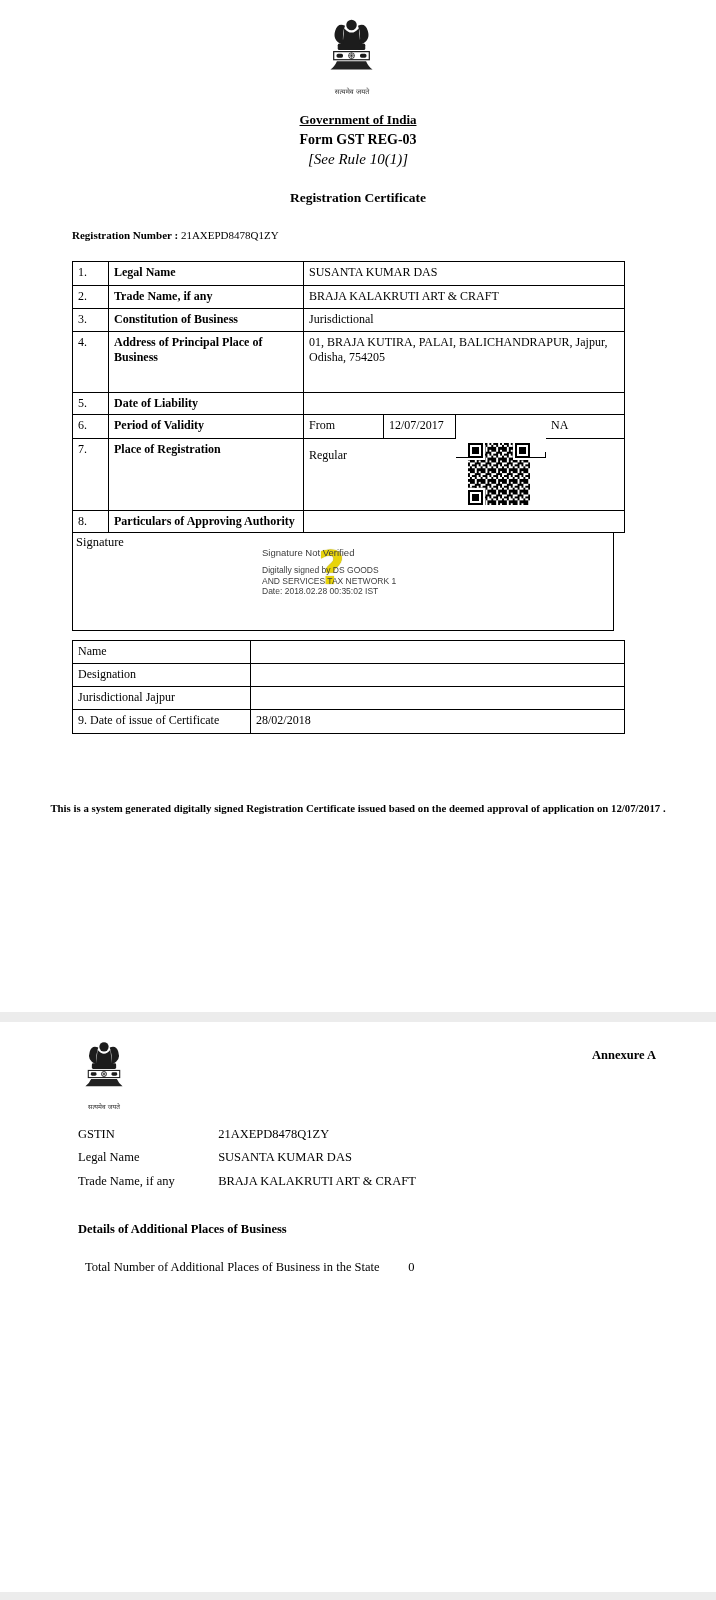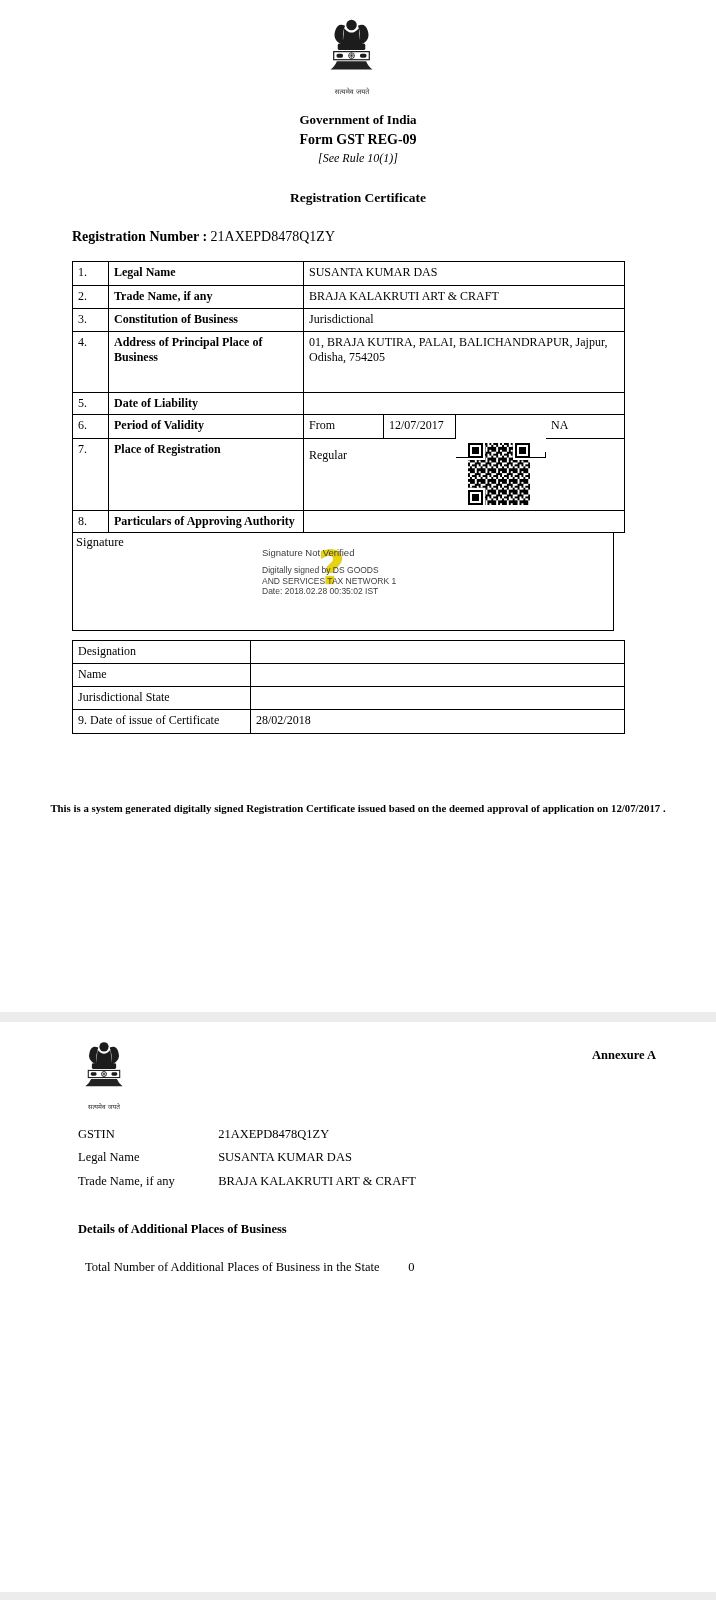--- a/index.html
+++ b/index.html
@@ -10,26 +10,26 @@
     font-family:"Liberation Serif", "DejaVu Serif", serif;
     overflow:hidden;
   }
   .abs { position:absolute; }
   .ctr { left:0; right:0; text-align:center; }
 
   
   .emblem-top { left:323px; top:16px; width:57px; height:68px; }
   .emblem-caption { left:308px; top:87px; width:88px; text-align:center;
     font-size:7px; color:#333; font-family:"DejaVu Sans", sans-serif; }
-  .gov-title  { top:112px; font-size:13px; font-weight:bold; }
+  .gov-title  { top:112px; font-size:13px; font-weight:bold;text-decoration:underline; }
   .form-title { top:132px; font-size:14px; font-weight:bold; }
-  .rule-ref   { top:151px; font-size:12px; font-style:italic; }
+  .rule-ref   { top:151px; font-size:15px; font-style:italic; }
   .cert-title { top:190px; font-size:13.5px; font-weight:bold; }
 
-  .reg-line { left:72px; top:229px; font-size:14px; }
+  .reg-line { left:72px; top:229px; font-size:11px; }
   .reg-line b { font-weight:bold; }
 
   
   .gtable { left:72px; top:261px; width:553px;
     border-top:1px solid #000; border-left:1px solid #000; font-size:12px; }
   .grow { display:flex; }
   .grow > div { border-right:1px solid #000; border-bottom:1px solid #000;
     padding:3px 5px 2px; overflow:hidden; }
   .c-num   { width:36px; }
   .c-label { width:195px; font-weight:bold; }
@@ -96,21 +96,21 @@
     <rect x="10" y="44" width="44" height="10" fill="#fff" stroke="#1c1c1c" stroke-width="1.5"></rect>
     <circle cx="32" cy="49" r="3.6" fill="none" stroke="#1c1c1c" stroke-width="1"></circle>
     <path d="M32 45.4 V52.6 M28.4 49 H35.6 M29.5 46.5 L34.5 51.5 M34.5 46.5 L29.5 51.5" stroke="#1c1c1c" stroke-width="0.7" fill="none"></path>
     <rect x="13.5" y="46.5" width="8" height="5" rx="2" fill="#1c1c1c"></rect>
     <rect x="42.5" y="46.5" width="8" height="5" rx="2" fill="#1c1c1c"></rect>
     <path d="M14 56 H50 Q53 63 58 66 H6 Q11 63 14 56 Z" fill="#222"></path>
   </svg>
   <div class="abs emblem-caption">सत्यमेव जयते</div>
 
   <div class="abs ctr gov-title">Government of India</div>
-  <div class="abs ctr form-title">Form GST REG-09</div>
+  <div class="abs ctr form-title">Form GST REG-03</div>
   <div class="abs ctr rule-ref">[See Rule 10(1)]</div>
   <div class="abs ctr cert-title">Registration Certificate</div>
 
   <div class="abs reg-line">
     <b>Registration Number :</b>
     <span>21AXEPD8478Q1ZY</span>
   </div>
 
   <div class="abs gtable">
     <div class="grow h24">
@@ -202,29 +202,29 @@
       <span class="sig-q">?</span>
       <div class="sig-nv">Signature Not Verified</div>
       <div class="sig-ln">Digitally signed by DS GOODS</div>
       <div class="sig-ln">AND SERVICES TAX NETWORK 1</div>
       <div class="sig-ln">Date: 2018.02.28 00:35:02 IST</div>
     </div>
   </div>
 
   <div class="abs otable">
     <div class="grow h23">
+      <div class="o-label">Name</div>
+      <div class="o-value"></div>
+    </div>
+    <div class="grow h23">
       <div class="o-label">Designation</div>
       <div class="o-value"></div>
     </div>
     <div class="grow h23">
-      <div class="o-label">Name</div>
-      <div class="o-value"></div>
-    </div>
-    <div class="grow h23">
-      <div class="o-label">Jurisdictional State</div>
+      <div class="o-label">Jurisdictional Jajpur</div>
       <div class="o-value"></div>
     </div>
     <div class="grow h24">
       <div class="o-label">9. Date of issue of Certificate</div>
       <div class="o-value">28/02/2018</div>
     </div>
   </div>
 
   <div class="abs ctr gen-line">This is a system generated digitally signed Registration Certificate issued based on the deemed approval of application on 12/07/2017 .</div>
 

